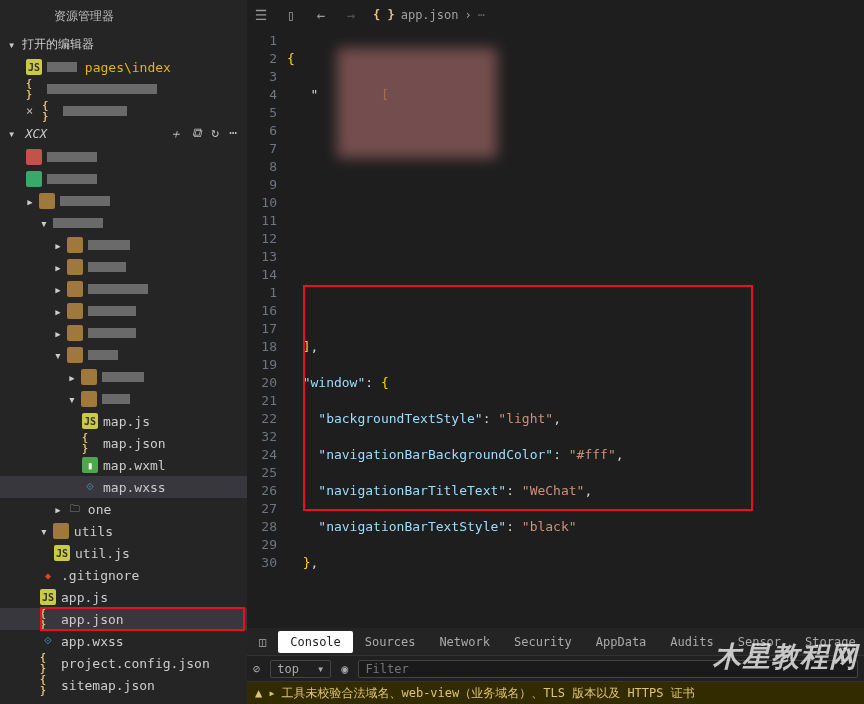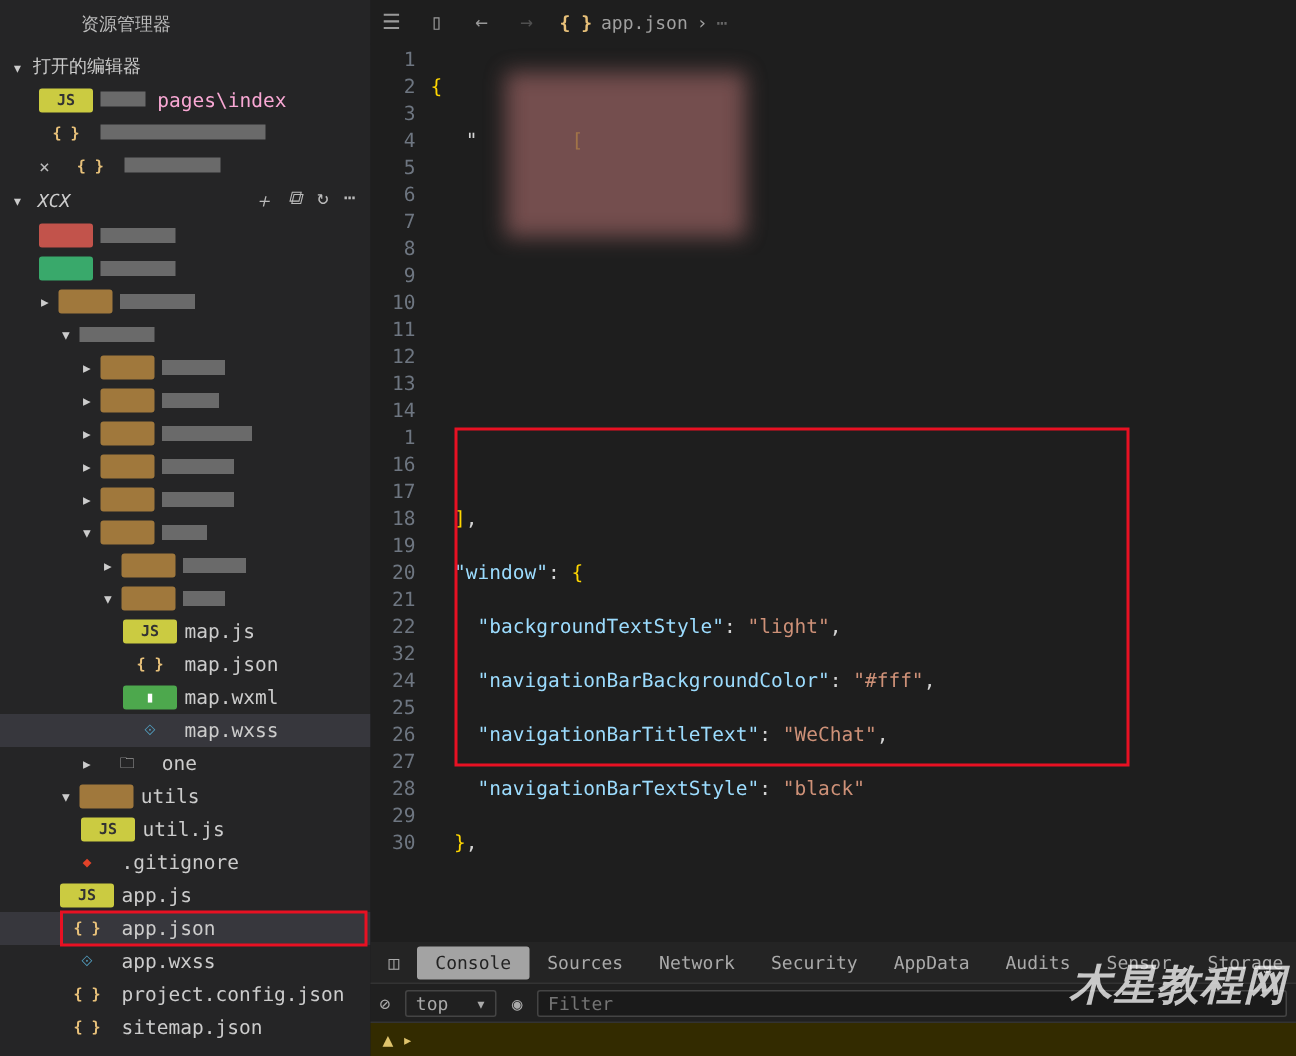--- a/index.html
+++ b/index.html
@@ -14,21 +14,21 @@
 .sb-title { padding:8px 18px; font-size:12px; color:#bbb;margin-left:36px; }
 .sb-section { padding:3px 8px; font-size:12px; color:#ccc; display:flex; align-items:center; gap:4px; }
 .sb-section .chev { width:10px; display:inline-block; }
 .sb-section.proj { justify-content:space-between; padding-right:10px;font-style:italic; }
 .sb-section .tools { display:flex; gap:10px; color:#bbb; font-size:13px; }
 
 
 .tree { flex:1; overflow:auto; font-size:13px; }
 .ti { display:flex; align-items:center; height:22px; padding-left:12px; gap:5px; color:#ccc; cursor:pointer; position:relative; }
 .ti.active { background:#37373d; }
-.ti .ico { width:36px; height:16px; display:flex; align-items:center; justify-content:center; font-size:10px; border-radius:2px; }
+.ti .ico { width:16px; height:16px; display:flex; align-items:center; justify-content:center; font-size:10px; border-radius:2px; }
 .ti .nm { white-space:nowrap; }
 .pix2 { display:inline-block; height:10px; background:#6a6a6a; }
 .ind1{padding-left:26px}.ind2{padding-left:40px}.ind3{padding-left:54px}.ind4{padding-left:68px}.ind5{padding-left:82px}
 .close-x{ color:#bbb; font-size:12px; margin-right:4px; }
 
 
 .fi-fold{ color:#c5c5c5; }
 .fi-js{ background:#cbcb41; color:#333; font-weight:bold; font-size:8px; }
 .fi-json{ color:#e8c17a; font-weight:bold; }
 .fi-wxml{ background:#4da84d; color:#fff; font-size:8px; }
@@ -53,21 +53,21 @@
 .s-p{ color:#d4d4d4; } 
 .s-b{ color:#ffd700; } 
 .blurblk { position:absolute; background:#8a5a5a; filter:blur(7px); opacity:.8; }
 
 
 .btabs { height:30px; display:flex; align-items:flex-end; gap:18px; padding:0 14px; border-top:1px solid #333; border-bottom:1px solid #333; font-size:12px; color:#aaa; background:#1e1e1e; }
 .btabs .t { padding:6px 2px; cursor:pointer; }
 .btabs .t.active { color:#fff; border-bottom:1px solid #fff; }
 .devbar { height:28px; display:flex; align-items:center; background:#242424; border-bottom:1px solid #333; font-size:12px; }
 .devbar .seg { padding:0 12px; height:100%; display:flex; align-items:center; color:#aaa; cursor:pointer; }
-.devbar .seg.on { background:#a3a3a3; color:#222; border-radius:2px; margin:3px 0; height:22px; }
+.devbar .seg.on { background:#ffffff; color:#222; border-radius:2px; margin:3px 0; height:22px; }
 .devtool { height:26px; display:flex; align-items:center; gap:10px; padding:0 6px; background:#202020; font-size:12px; color:#aaa; border-bottom:1px solid #333; }
 .devtool .dd { border:1px solid #444; padding:1px 6px; border-radius:2px; display:flex; align-items:center; gap:18px; }
 .devtool input { background:#1a1a1a; border:1px solid #444; color:#ccc; padding:1px 6px; font-size:12px; flex:1; border-radius:2px; }
 .warnbar { height:22px; background:#332b00; color:#e0c46c; font-size:12px; padding:0 8px; display:flex; align-items:center; gap:6px; white-space:nowrap; overflow:hidden; }
 
 
 .wm { position:absolute; right:6px; bottom:28px; font-size:28px; font-weight:bold; color:rgba(255,255,255,.75); letter-spacing:1px; pointer-events:none; z-index:20; font-style:italic; }
 </style>
 </head>
 <body>
@@ -76,21 +76,21 @@
 
   <div class="sidebar">
     <div class="sb-title">资源管理器</div>
 
     <div class="sb-section">
       <span class="chev">▾</span>
       <span>打开的编辑器</span>
     </div>
     <div class="ti ind1">
       <span class="ico fi-js">JS</span>
-      <span class="nm"><span class="pix2" style="width:30px"></span>&nbsp;<span style="color:#f9a8d4">pages\index</span></span>
+      <span class="nm"><span class="pix2" style="width:30px"></span>&nbsp;<span style="color:#eab308">pages\index</span></span>
     </div>
     <div class="ti ind1">
       <span class="ico fi-json">{ }</span>
       <span class="nm"><span class="pix2" style="width:110px"></span></span>
     </div>
     <div class="ti ind1">
       <span class="close-x">×</span>
       <span class="ico fi-json">{ }</span>
       <span class="nm"><span class="pix2" style="width:64px"></span></span>
     </div>
@@ -325,20 +325,21 @@
       <span class="dd">
           <span>top</span>
           <span>▾</span>
         </span>
       <span>◉</span>
       <input placeholder="Filter" style="">
     </div>
     <div class="warnbar">
       <span style="color:#e0c46c">▲</span>
       <span>▸</span>
+      <span>工具未校验合法域名、web-view（业务域名）、TLS 版本以及 HTTPS 证书</span>
     </div>
   </div>
 
 </div>
 
 <div class="hl-box" style="left:40px; top:607px; width:205px; height:24px;"></div>
 <div class="hl-box" style="left:303px; top:285px; width:450px; height:226px;"></div>
 
 <div class="wm">木星教程网</div>
 

